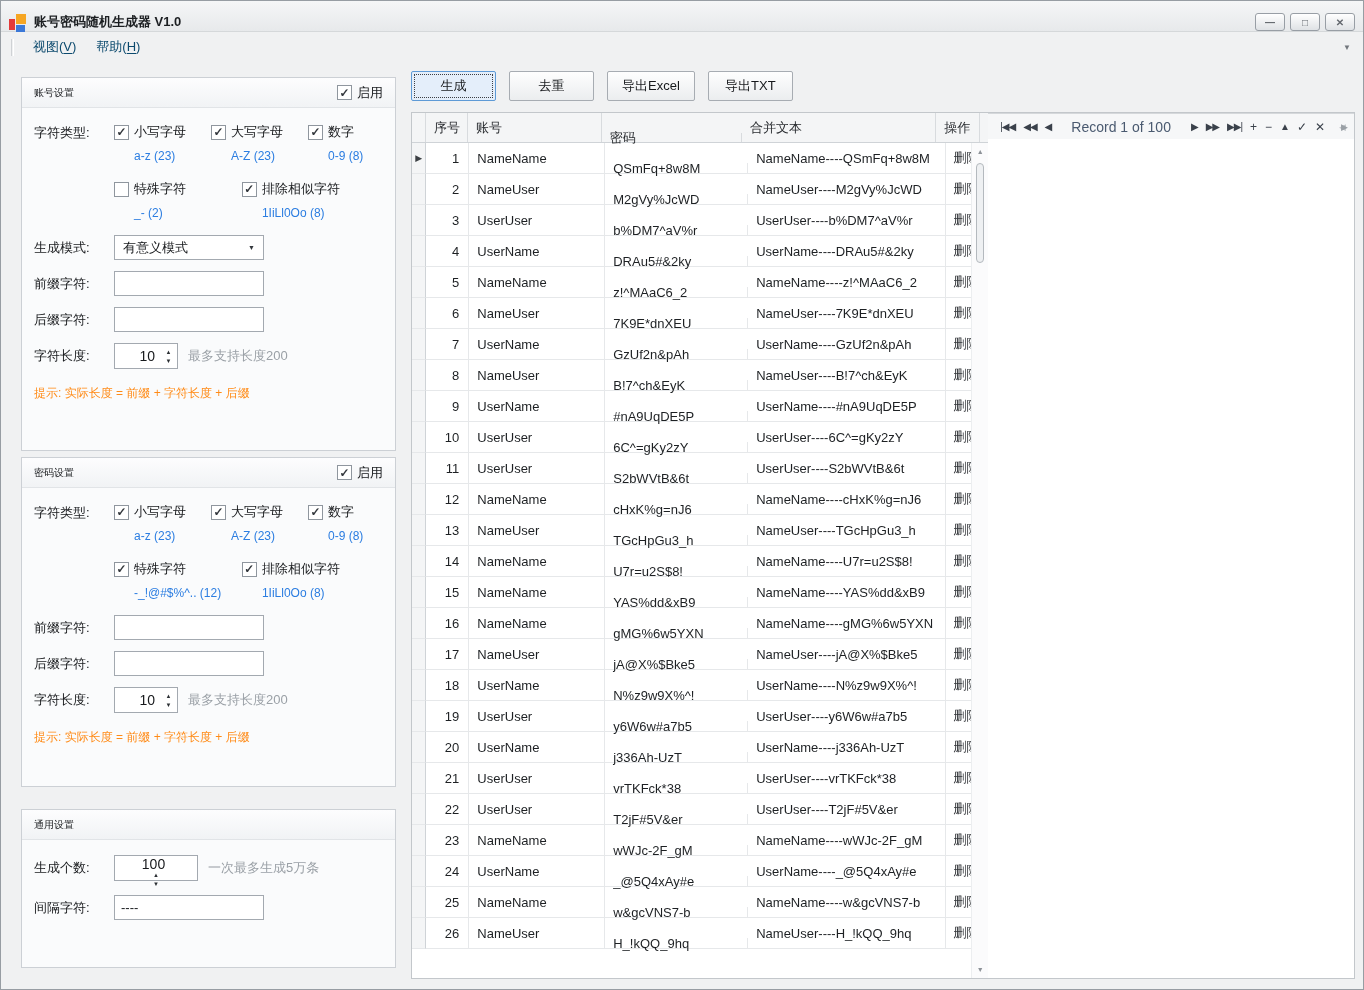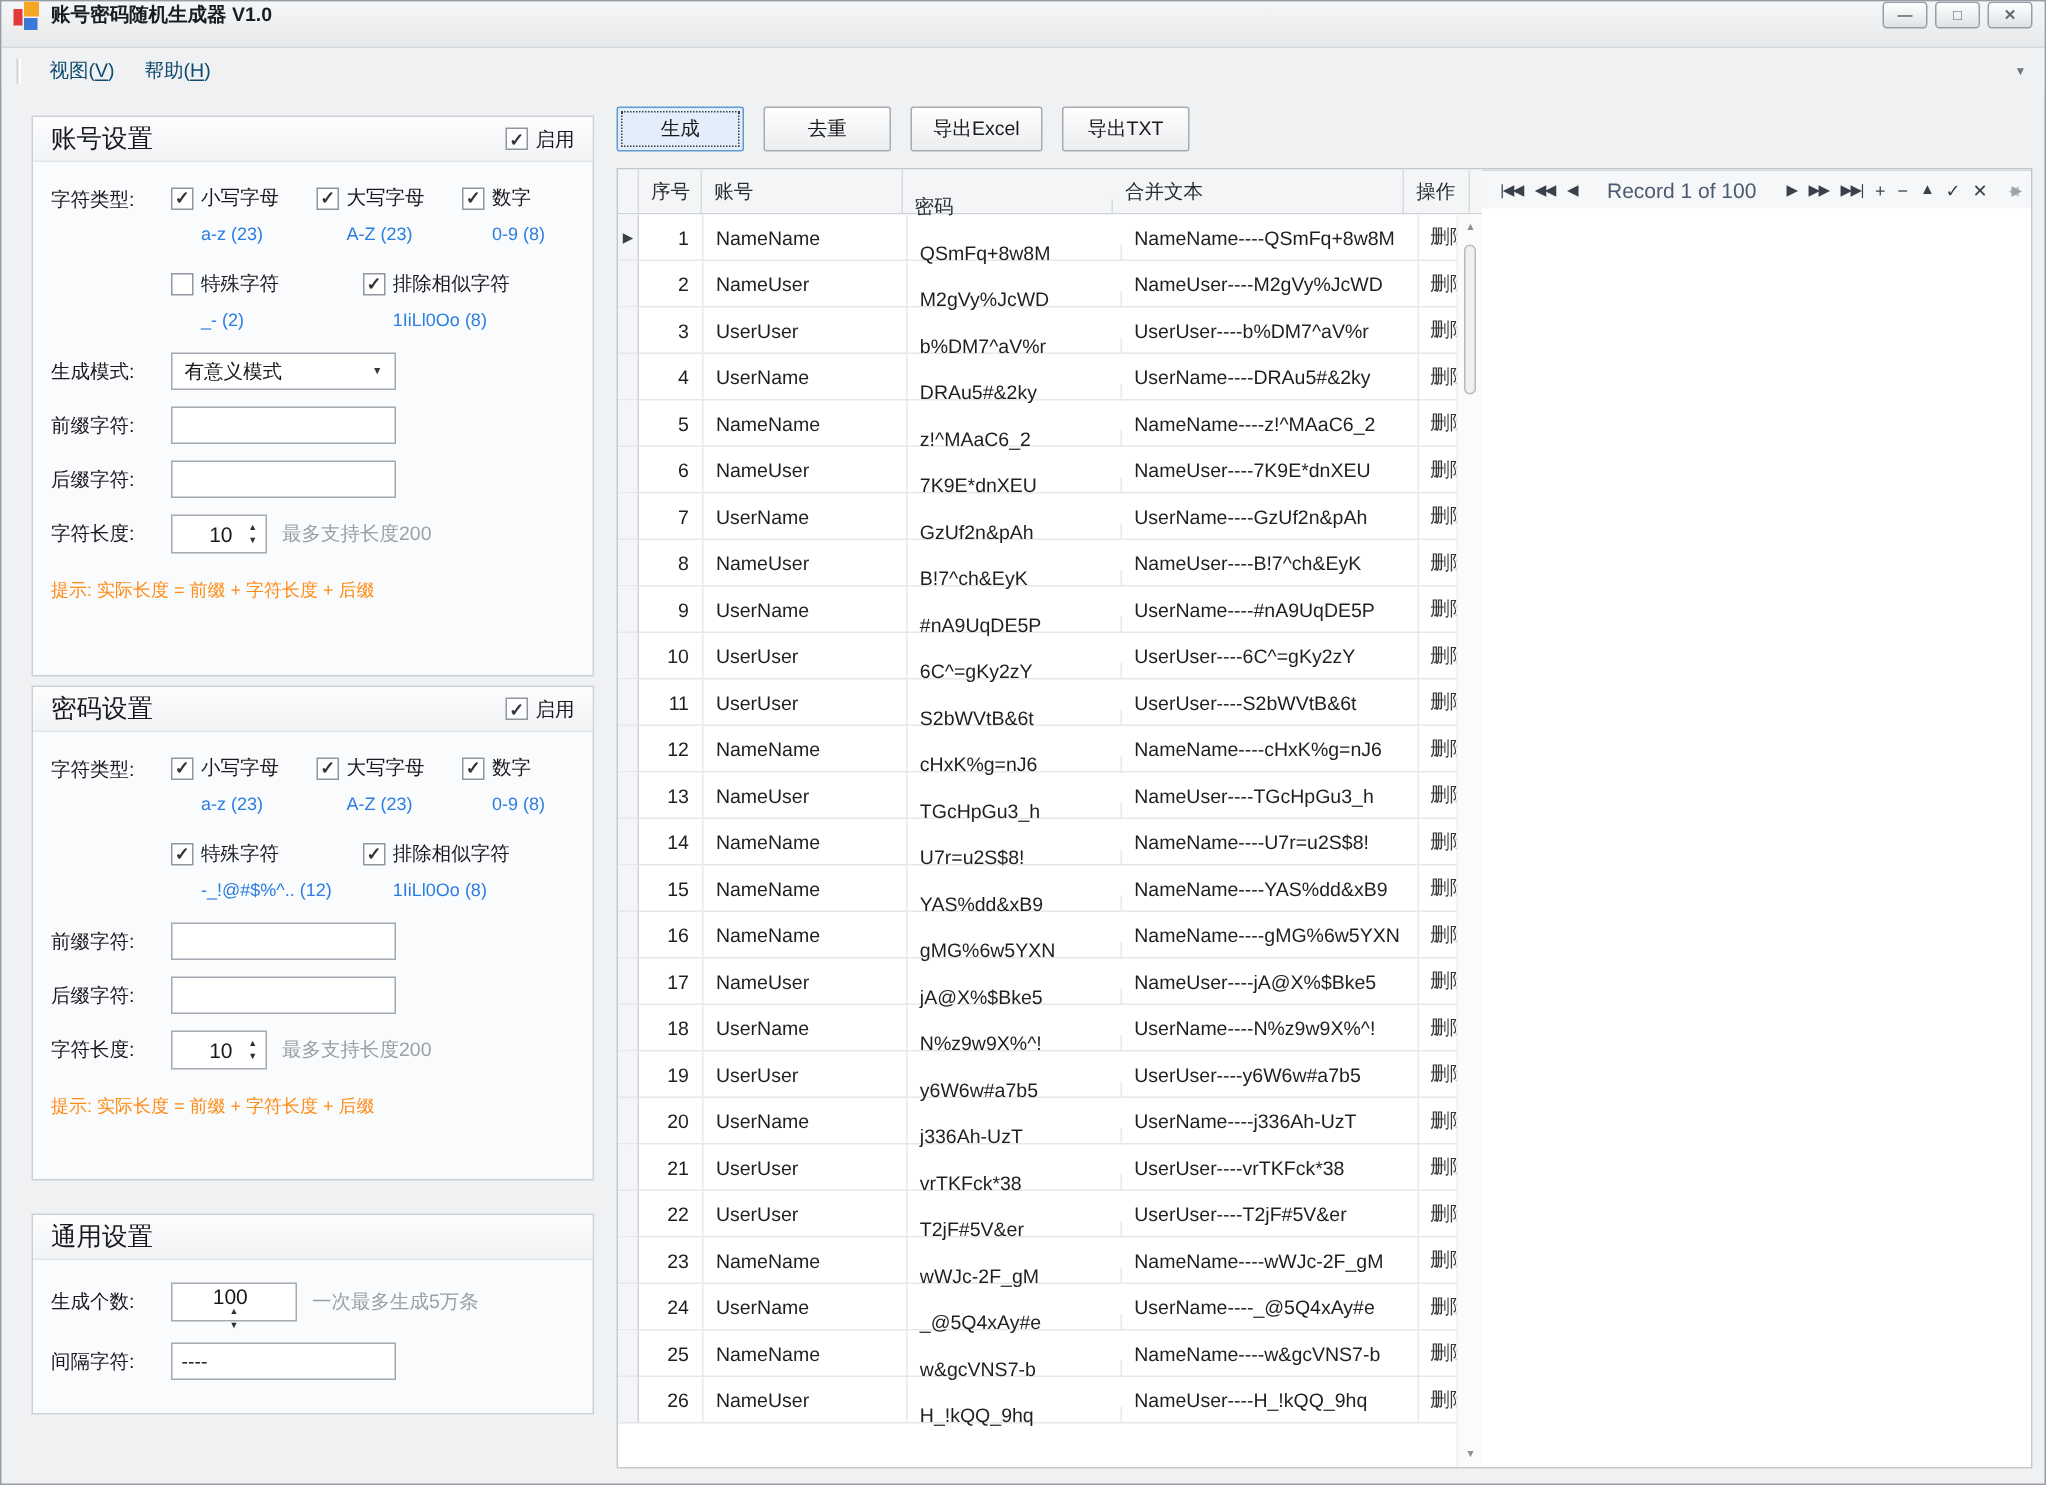--- a/index.html
+++ b/index.html
@@ -1,21 +1,21 @@
 <!DOCTYPE html>
 <html><head>
 <meta charset="utf-8">
 <style>
   * { margin:0; padding:0; box-sizing:border-box; }
   html,body { width:1364px; height:990px; }
   body { font-family:"Liberation Sans", sans-serif; background:#c9cdd2; }
   .window { width:1364px; height:990px; border:1px solid #979da3; background:#f0f1f2; position:relative; overflow:hidden; }
 
   
-  .titlebar { height:31px; display:flex; align-items:flex-start; padding:0 8px; background:linear-gradient(#f5f6f7,#e7e9eb); border-bottom:1px solid #d5d8da; }
+  .titlebar { height:31px; display:flex; align-items:flex-end; padding:0 8px; background:linear-gradient(#f5f6f7,#e7e9eb); border-bottom:1px solid #d5d8da; }
   .app-icon { width:17px; height:17px; position:relative; flex-shrink:0; }
   .app-icon .sq-red    { position:absolute; left:0;  top:5px;  width:6px;  height:11px; background:#e23a3a; }
   .app-icon .sq-orange { position:absolute; left:7px; top:0;   width:10px; height:10px; background:#f6a623; }
   .app-icon .sq-blue   { position:absolute; left:7px; top:11px; width:9px; height:8px;  background:#3b78d8; }
   .title-text { margin-left:8px; font-size:13px; font-weight:bold; color:#1b1e21; }
   .win-btns { margin-left:auto; display:flex; gap:5px; }
   .win-btn { width:30px; height:18px; border:1px solid #989ea5; border-radius:3px; background:linear-gradient(#ffffff,#dfe2e5); color:#63686e; font-size:10px; line-height:15px; text-align:center; font-weight:bold; }
 
   
   .menubar { height:30px; display:flex; align-items:center; padding:0 10px; background:#f0f1f2; position:relative; }
@@ -26,23 +26,23 @@
 
   
   .main { position:absolute; top:62px; left:0; right:0; bottom:0; }
   .left-col { position:absolute; left:20px; top:14px; width:375px; }
   .right-col { position:absolute; left:410px; top:8px; width:944px; }
 
   
   .panel { border:1px solid #ccd0d5; background:#fafbfc; }
   .panel-acc { height:374px; margin-bottom:6px; }
   .panel-pwd { height:330px; margin-bottom:22px; }
-  .panel-gen { height:134px; }
+  .panel-gen { height:159px; }
   .panel-header { height:30px; display:flex; align-items:center; justify-content:space-between; padding:0 12px; background:linear-gradient(#fdfdfe,#f1f3f5); border-bottom:1px solid #e1e4e7; }
-  .panel-title { font-size:17px; color:#17191c; }
+  .panel-title { font-size:10px; color:#17191c; }
   .panel-body { padding:15px 12px 0 12px; }
 
   .cbx { display:flex; align-items:center; gap:5px; font-size:13px; color:#17191c; }
   .cb-box { width:15px; height:15px; border:1px solid #8f969e; background:#fff; display:inline-flex; align-items:center; justify-content:center; font-size:12px; font-weight:bold; color:#33373c; line-height:1; flex-shrink:0; }
 
   .row { display:flex; align-items:center; margin-bottom:11px; }
   .lbl { width:80px; font-size:13px; color:#17191c; flex-shrink:0; }
   .checkgrid { display:flex; }
   .chk { display:flex; flex-direction:column; }
   .w97 { width:97px; } .w70 { width:70px; } .w145 { width:145px; } .w160 { width:160px; }

